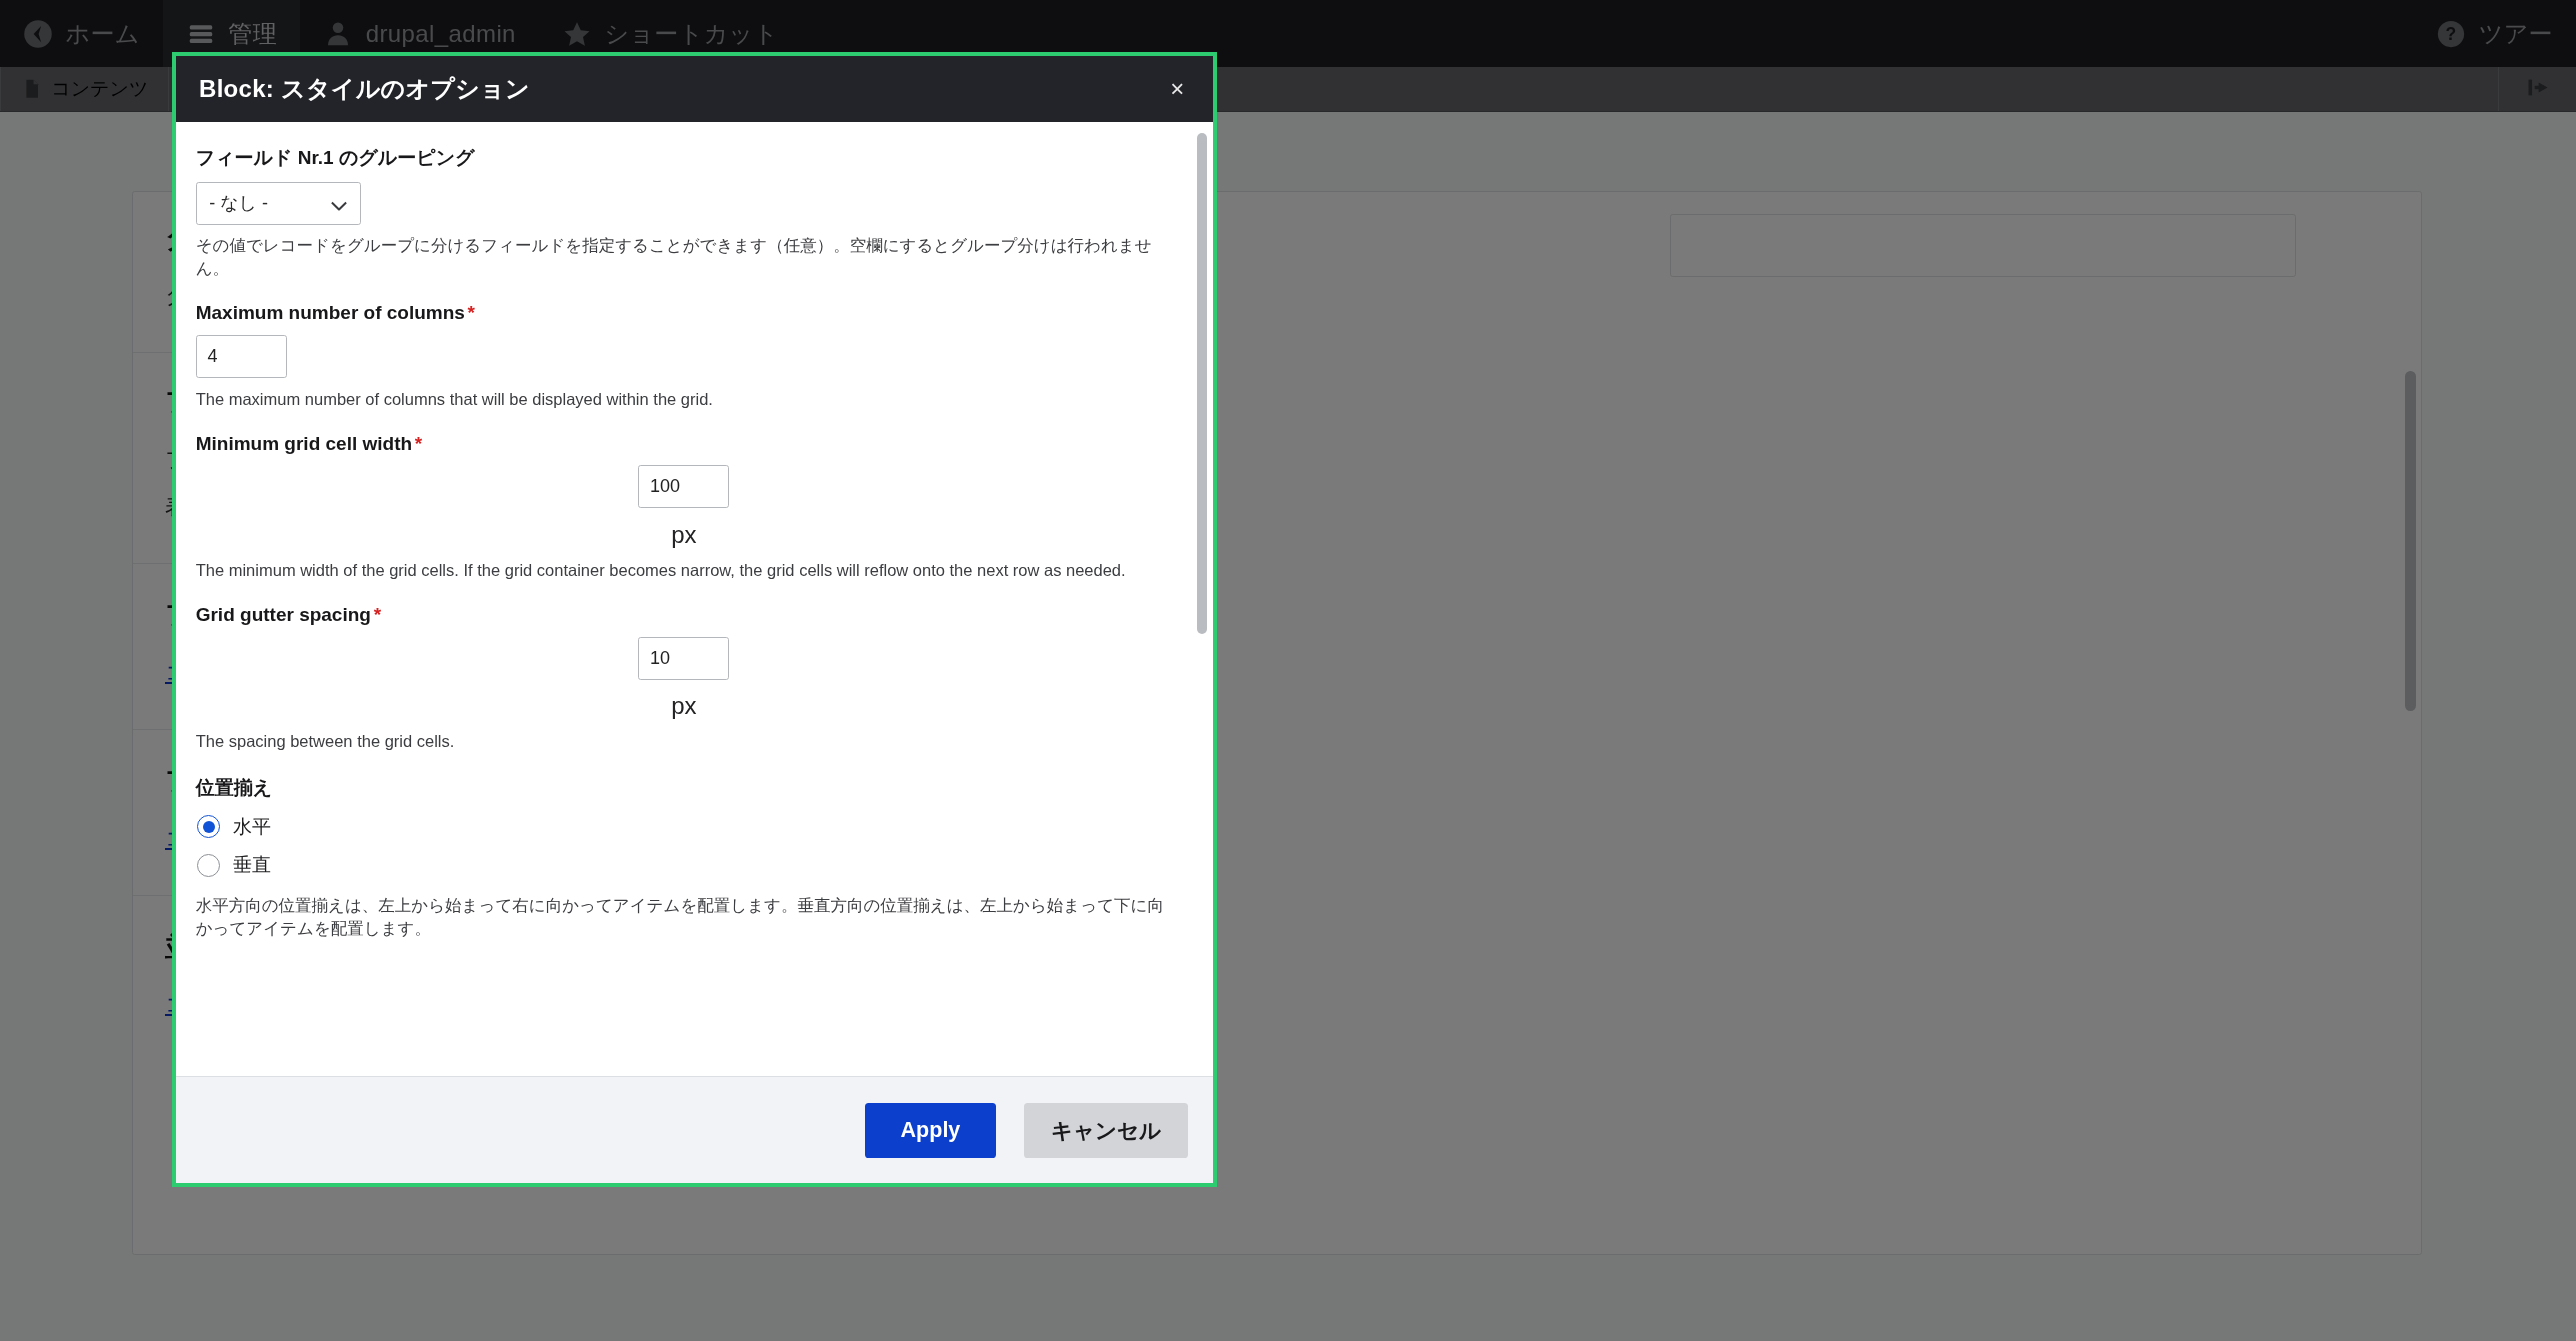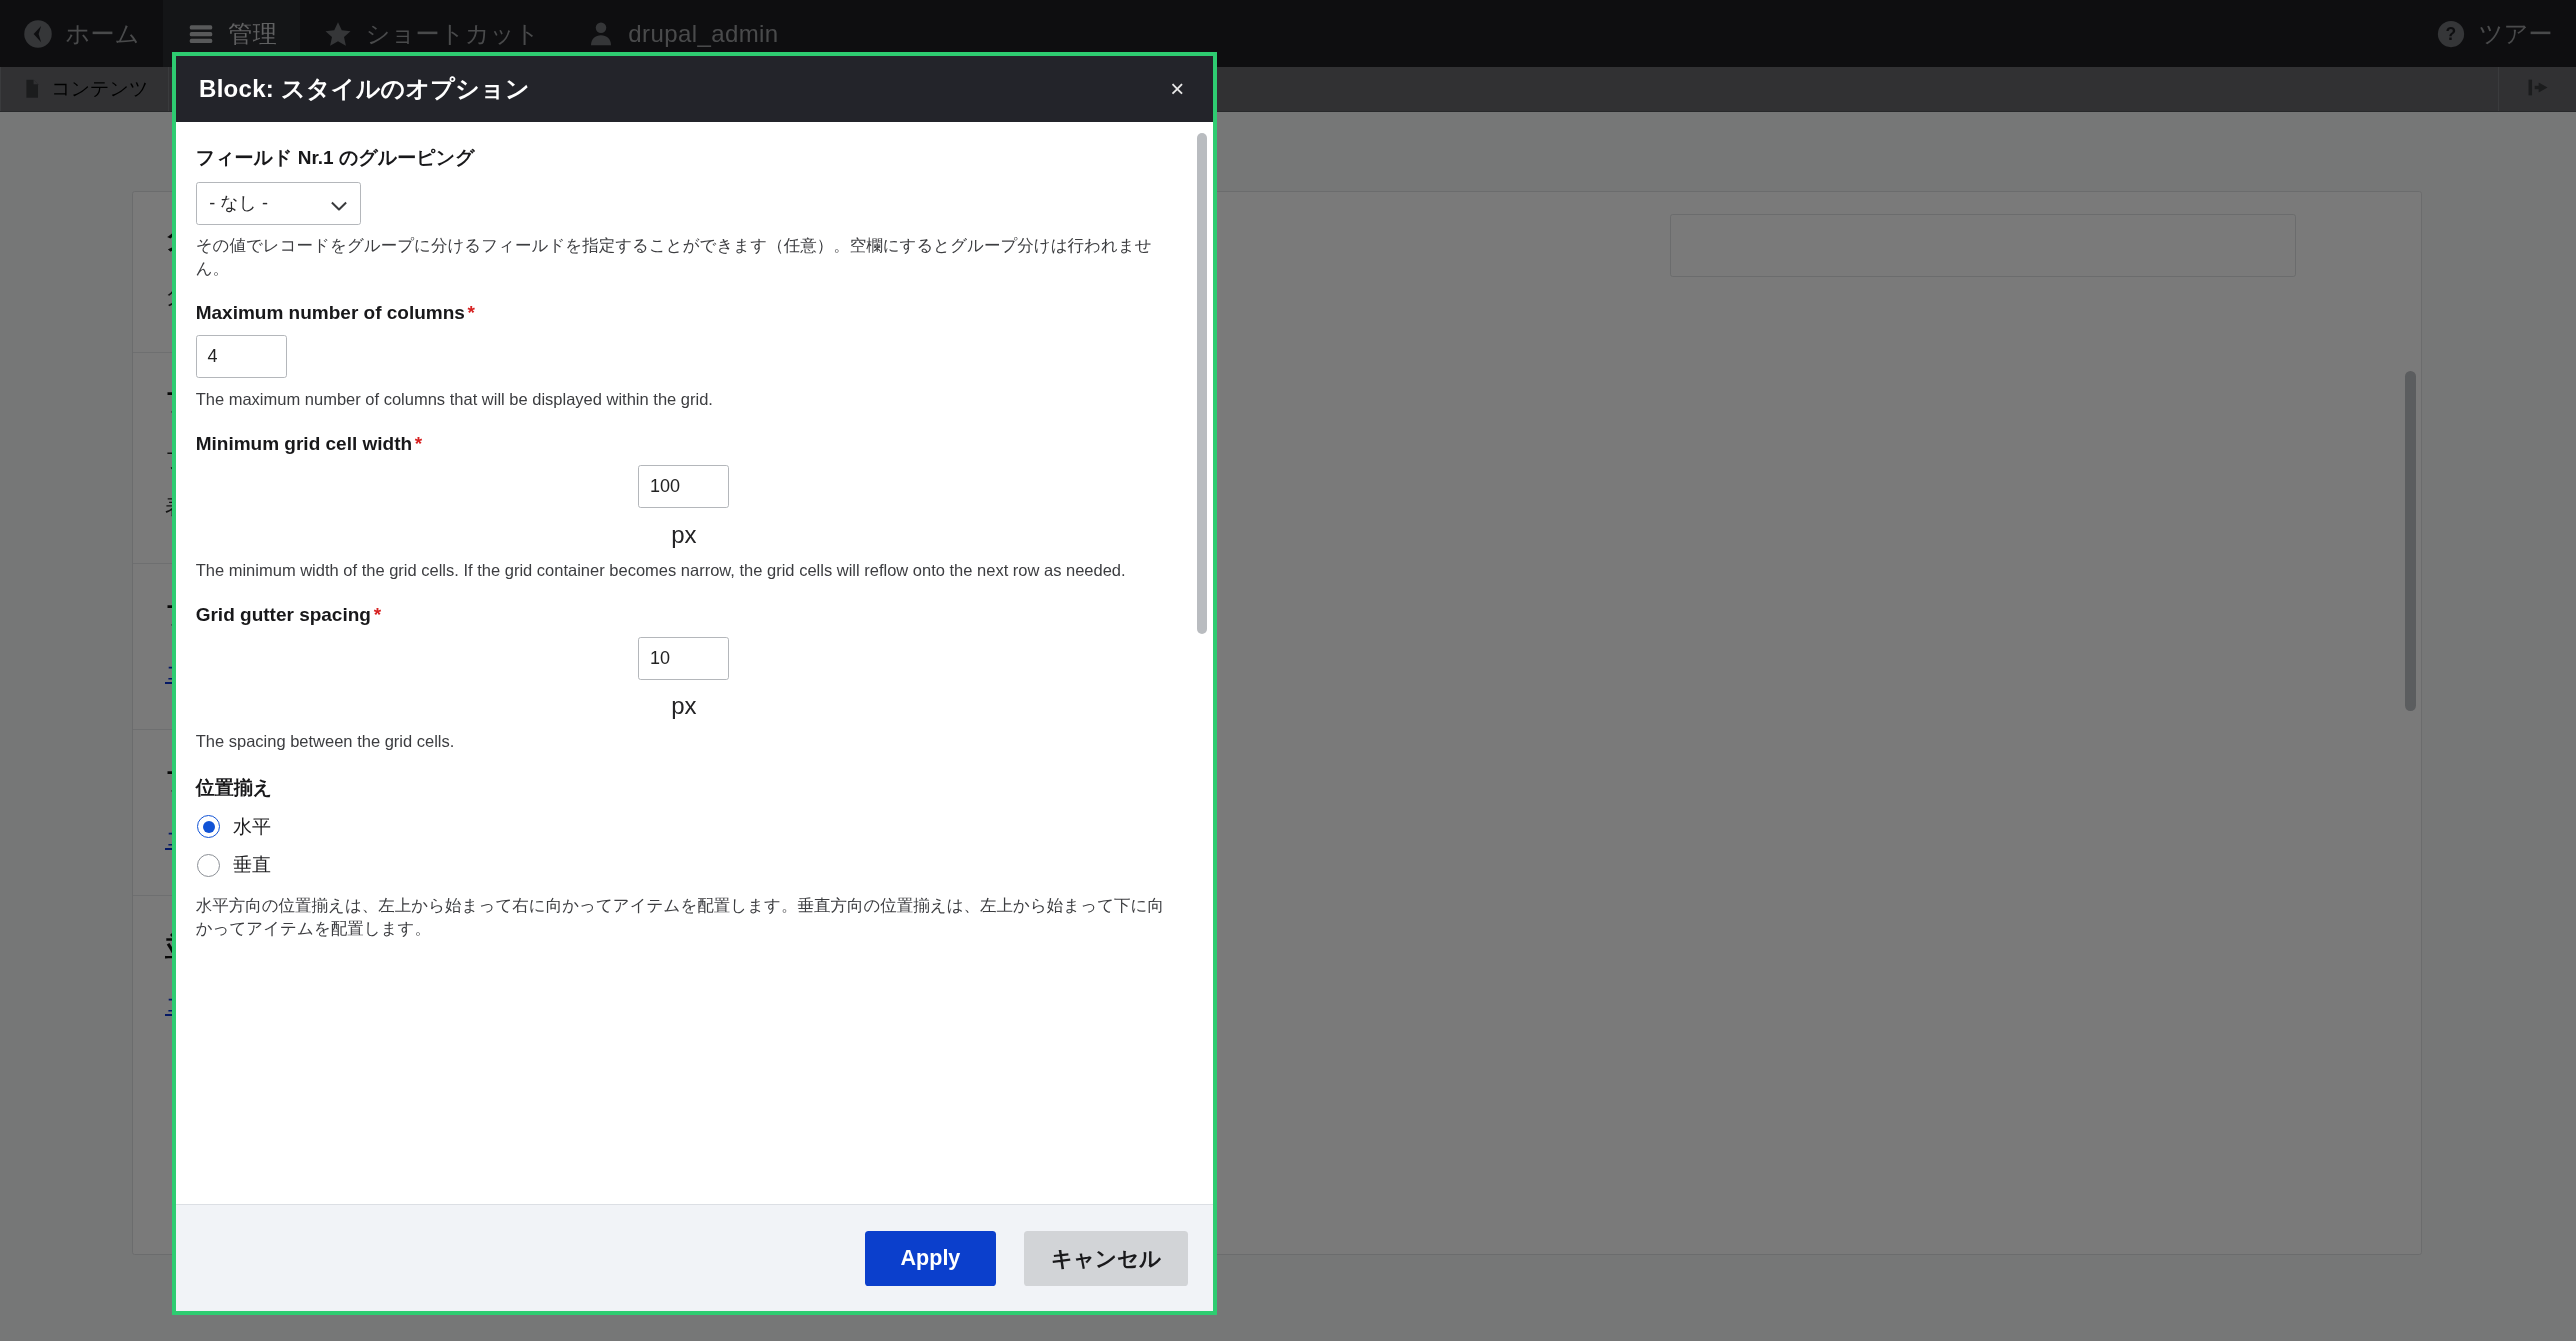--- a/index.html
+++ b/index.html
@@ -81,21 +81,21 @@
   
   #overlay {
     position: absolute; top: 0; left: 0; width: 2576px; height: 1342px;
     background: rgba(0,0,0,0.52);
   }
 
   
   #modal {
     position: absolute;
     left: 172px; top: 52px;
-    width: 1045px; height: 1263px;
+    width: 1045px; height: 1135px;
     background: #ffffff;
     border: 4.5px solid #2ecc71;
     display: flex; flex-direction: column;
     overflow: hidden;
   }
   #modal-header {
     height: 66px; background: #23242a;
     display: flex; align-items: center; justify-content: space-between;
     padding: 0 19.7px 0 23px;
     flex: 0 0 auto;
@@ -258,34 +258,34 @@
           <rect x="3" y="10.4" width="18" height="3.4" rx="1.3" fill="#b9babd"></rect>
           <rect x="3" y="15.8" width="18" height="3.4" rx="1.3" fill="#b9babd"></rect>
         </svg>
     </span>
     <span>管理</span>
   </div>
 
   <div class="tb-tab">
     <span class="tb-icon">
       <svg viewBox="0 0 24 24">
-          <path d="M12 2.5 L15 9 L22 9.8 L16.8 14.4 L18.3 21.3 L12 17.7 L5.7 21.3 L7.2 14.4 L2 9.8 L9 9 Z" fill="#6f7175"></path>
-        </svg>
-    </span>
-    <span>ショートカット</span>
+          <circle cx="12" cy="7" r="4.2" fill="#6f7175"></circle>
+          <path d="M4 21 C4 15.8 7.6 13 12 13 C16.4 13 20 15.8 20 21 Z" fill="#6f7175"></path>
+        </svg>
+    </span>
+    <span>drupal_admin</span>
   </div>
 
   <div class="tb-tab">
     <span class="tb-icon">
       <svg viewBox="0 0 24 24">
-          <circle cx="12" cy="7" r="4.2" fill="#6f7175"></circle>
-          <path d="M4 21 C4 15.8 7.6 13 12 13 C16.4 13 20 15.8 20 21 Z" fill="#6f7175"></path>
-        </svg>
-    </span>
-    <span>drupal_admin</span>
+          <path d="M12 2.5 L15 9 L22 9.8 L16.8 14.4 L18.3 21.3 L12 17.7 L5.7 21.3 L7.2 14.4 L2 9.8 L9 9 Z" fill="#6f7175"></path>
+        </svg>
+    </span>
+    <span>ショートカット</span>
   </div>
 
   <div class="tb-spacer"></div>
 
   <div class="tb-tab">
     <span class="tb-icon">
       <svg viewBox="0 0 24 24" style="font-size:27px">
           <circle cx="12" cy="12" r="10.5" fill="#6f7175"></circle>
           <text x="12" y="17" font-size="14" font-weight="bold" text-anchor="middle" fill="#1e1f23" font-family="Liberation Sans, sans-serif">?</text>
         </svg>

